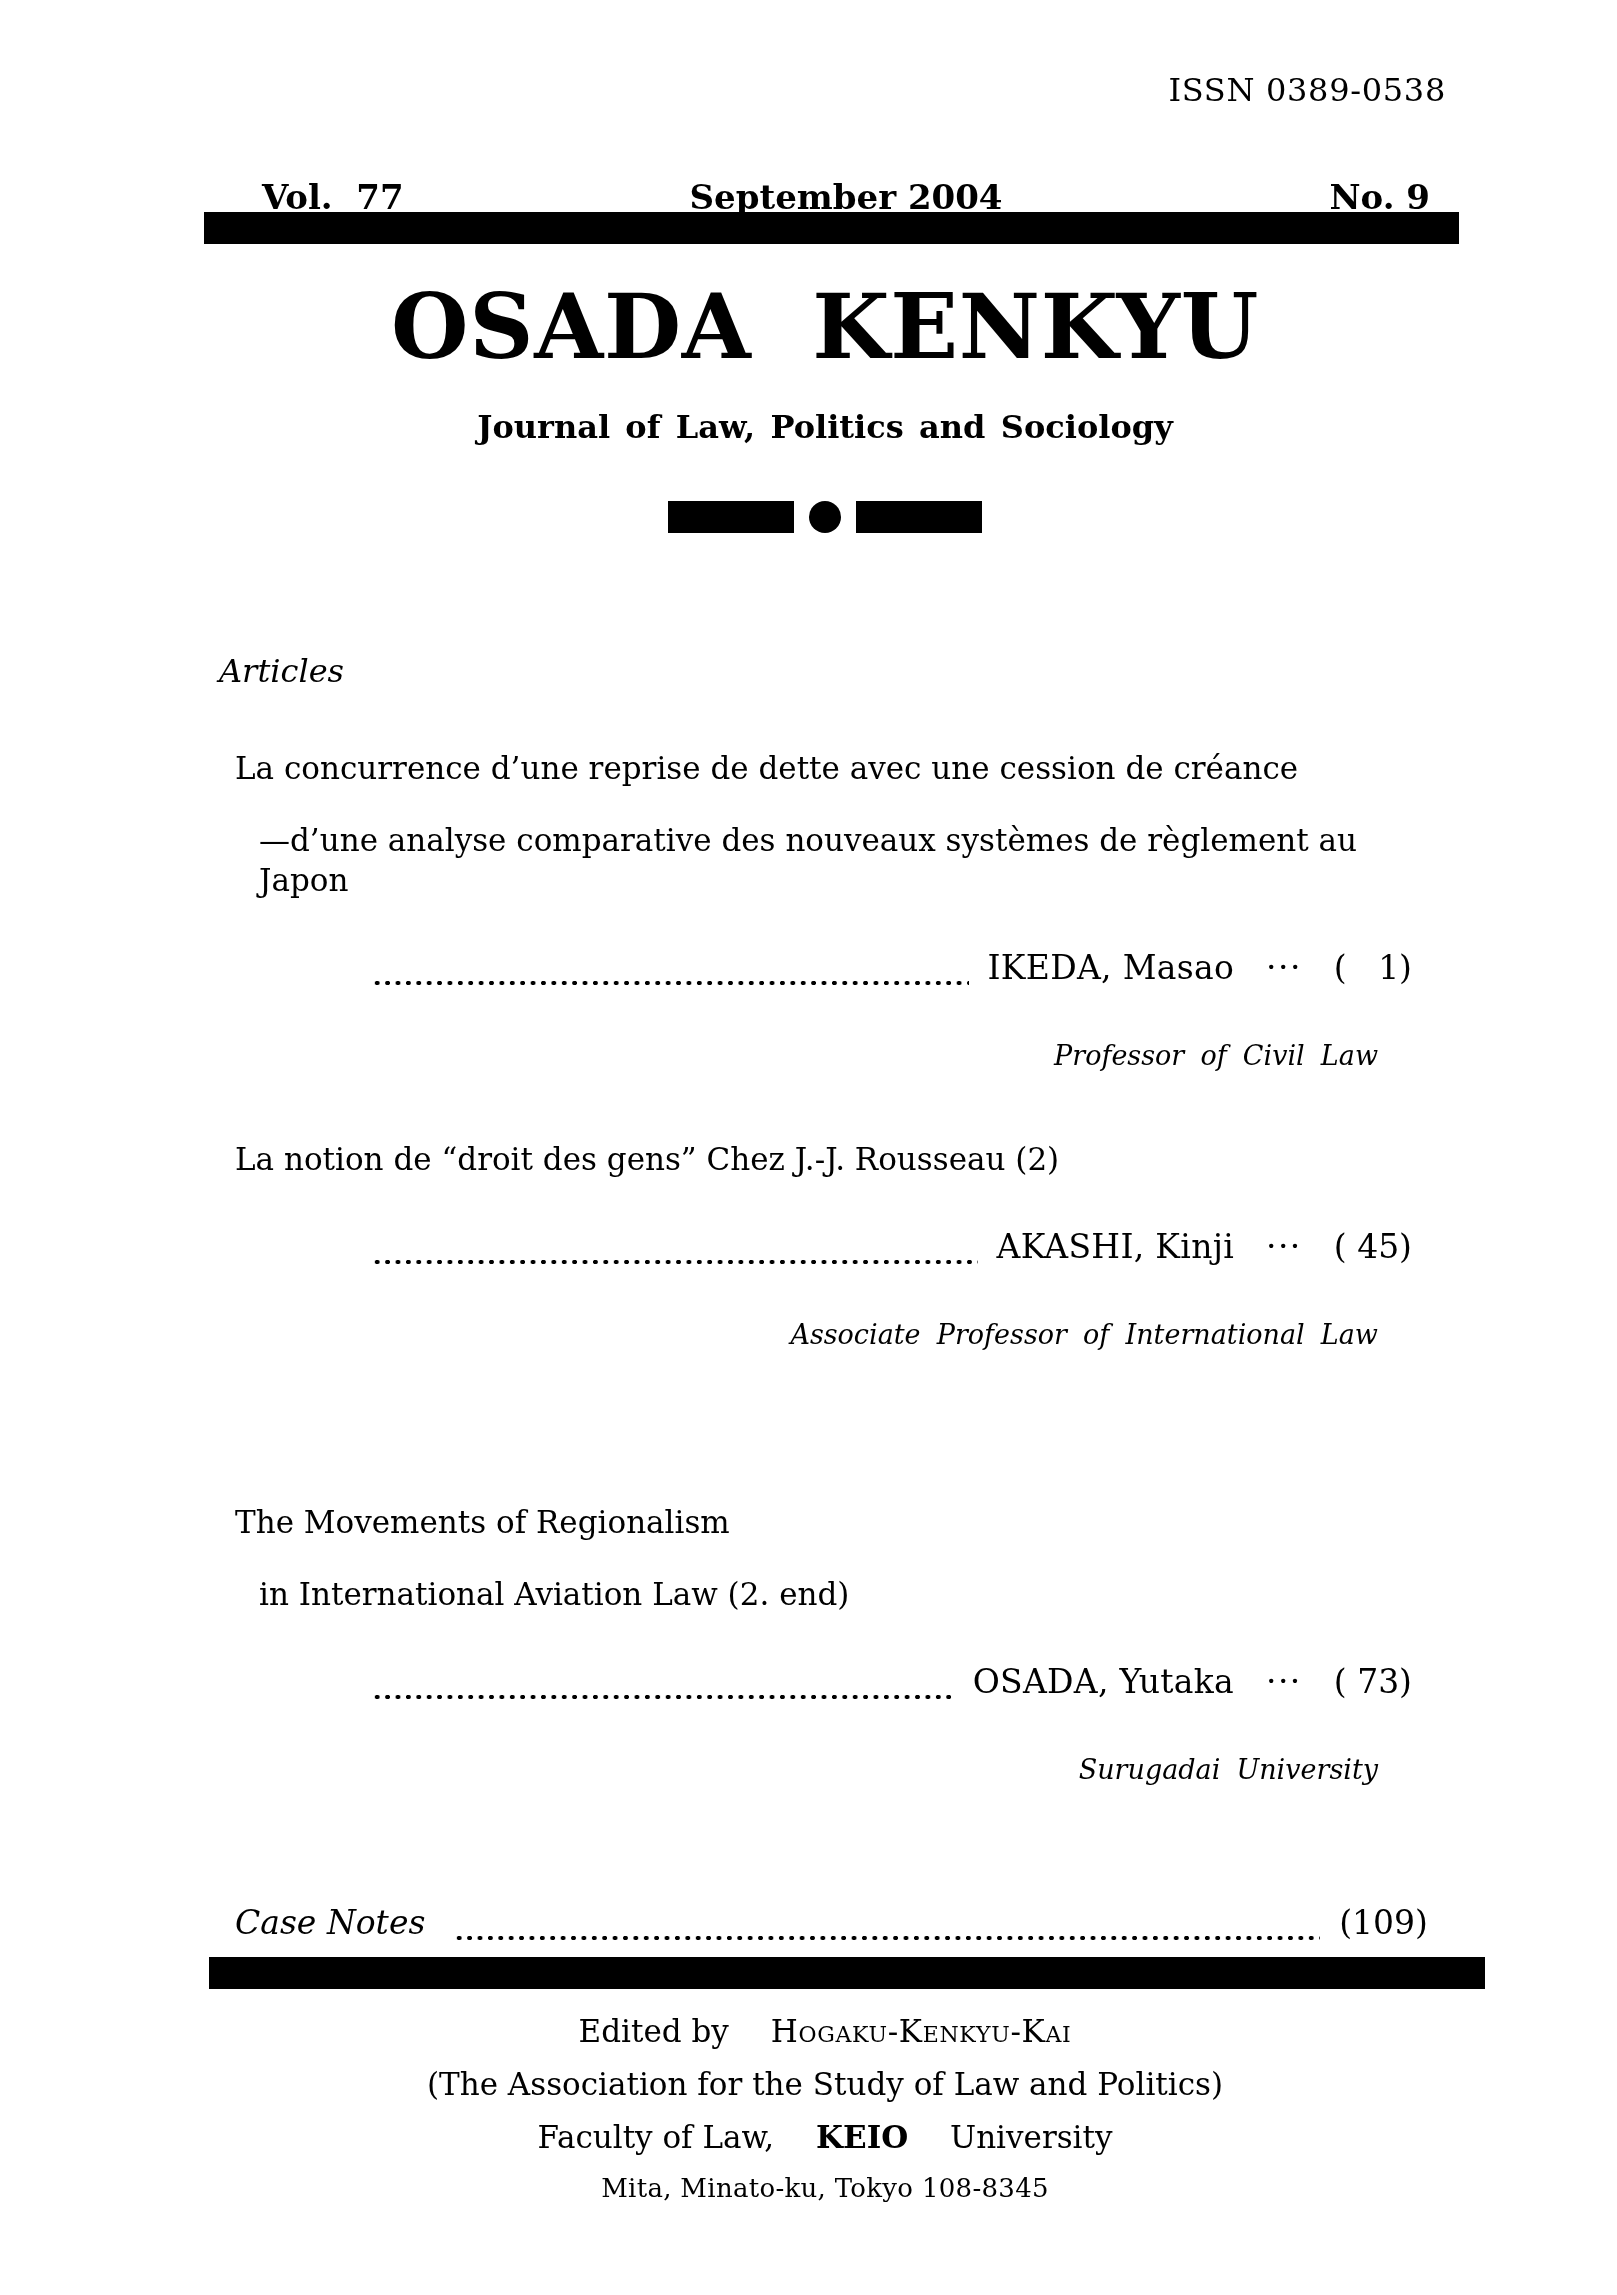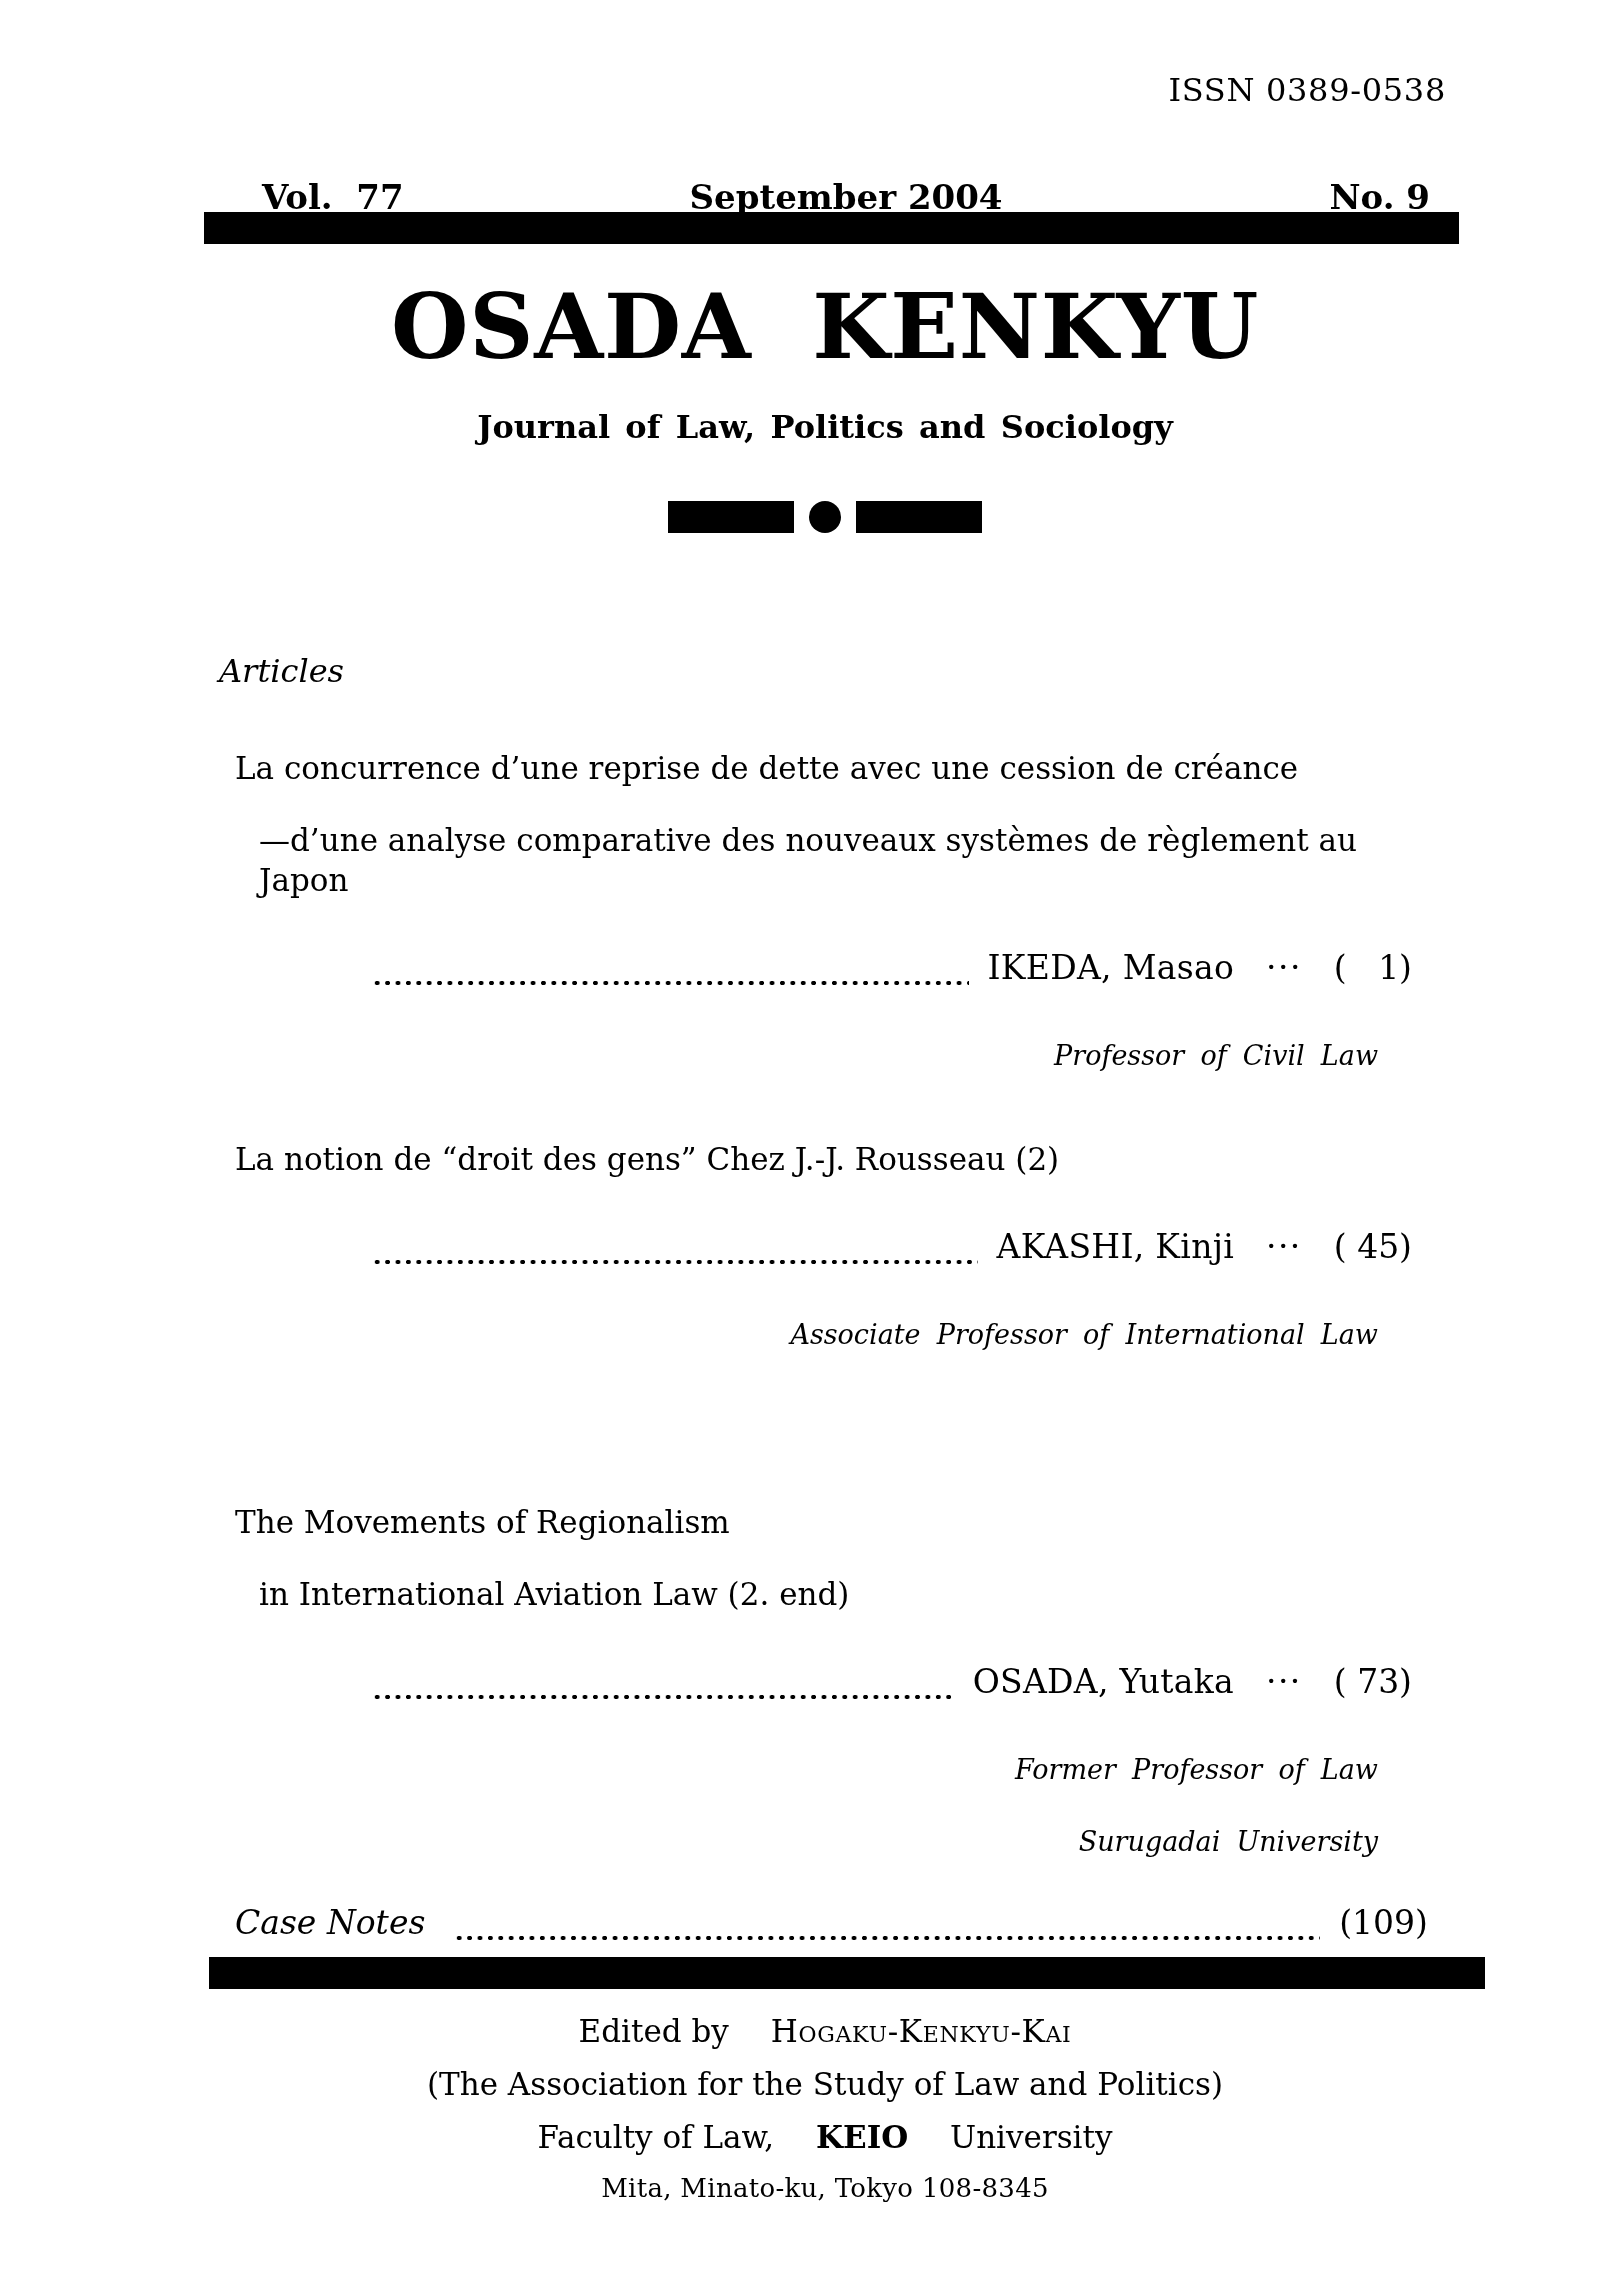--- a/index.html
+++ b/index.html
@@ -156,21 +156,20 @@
 
   <div class="abs entry entry-3">
     <div class="etitle">The Movements of Regionalism</div>
     <div class="etitle indent2">in International Aviation Law (2. end)</div>
     <div class="leader-row">
       <span class="leader"></span>
       <span class="author">OSADA, Yutaka</span>
       <span class="sep">···</span>
       <span class="pagenum">( 73)</span>
     </div>
-    <div class="affil">Former Professor of Law</div>
     <div class="affil">Surugadai University</div>
   </div>
 
   <div class="abs case-row">
     <span class="case-label">Case Notes</span>
     <span class="leader"></span>
     <span class="pagenum">(109)</span>
   </div>
 
   <div class="abs rule rule-bottom"></div>

